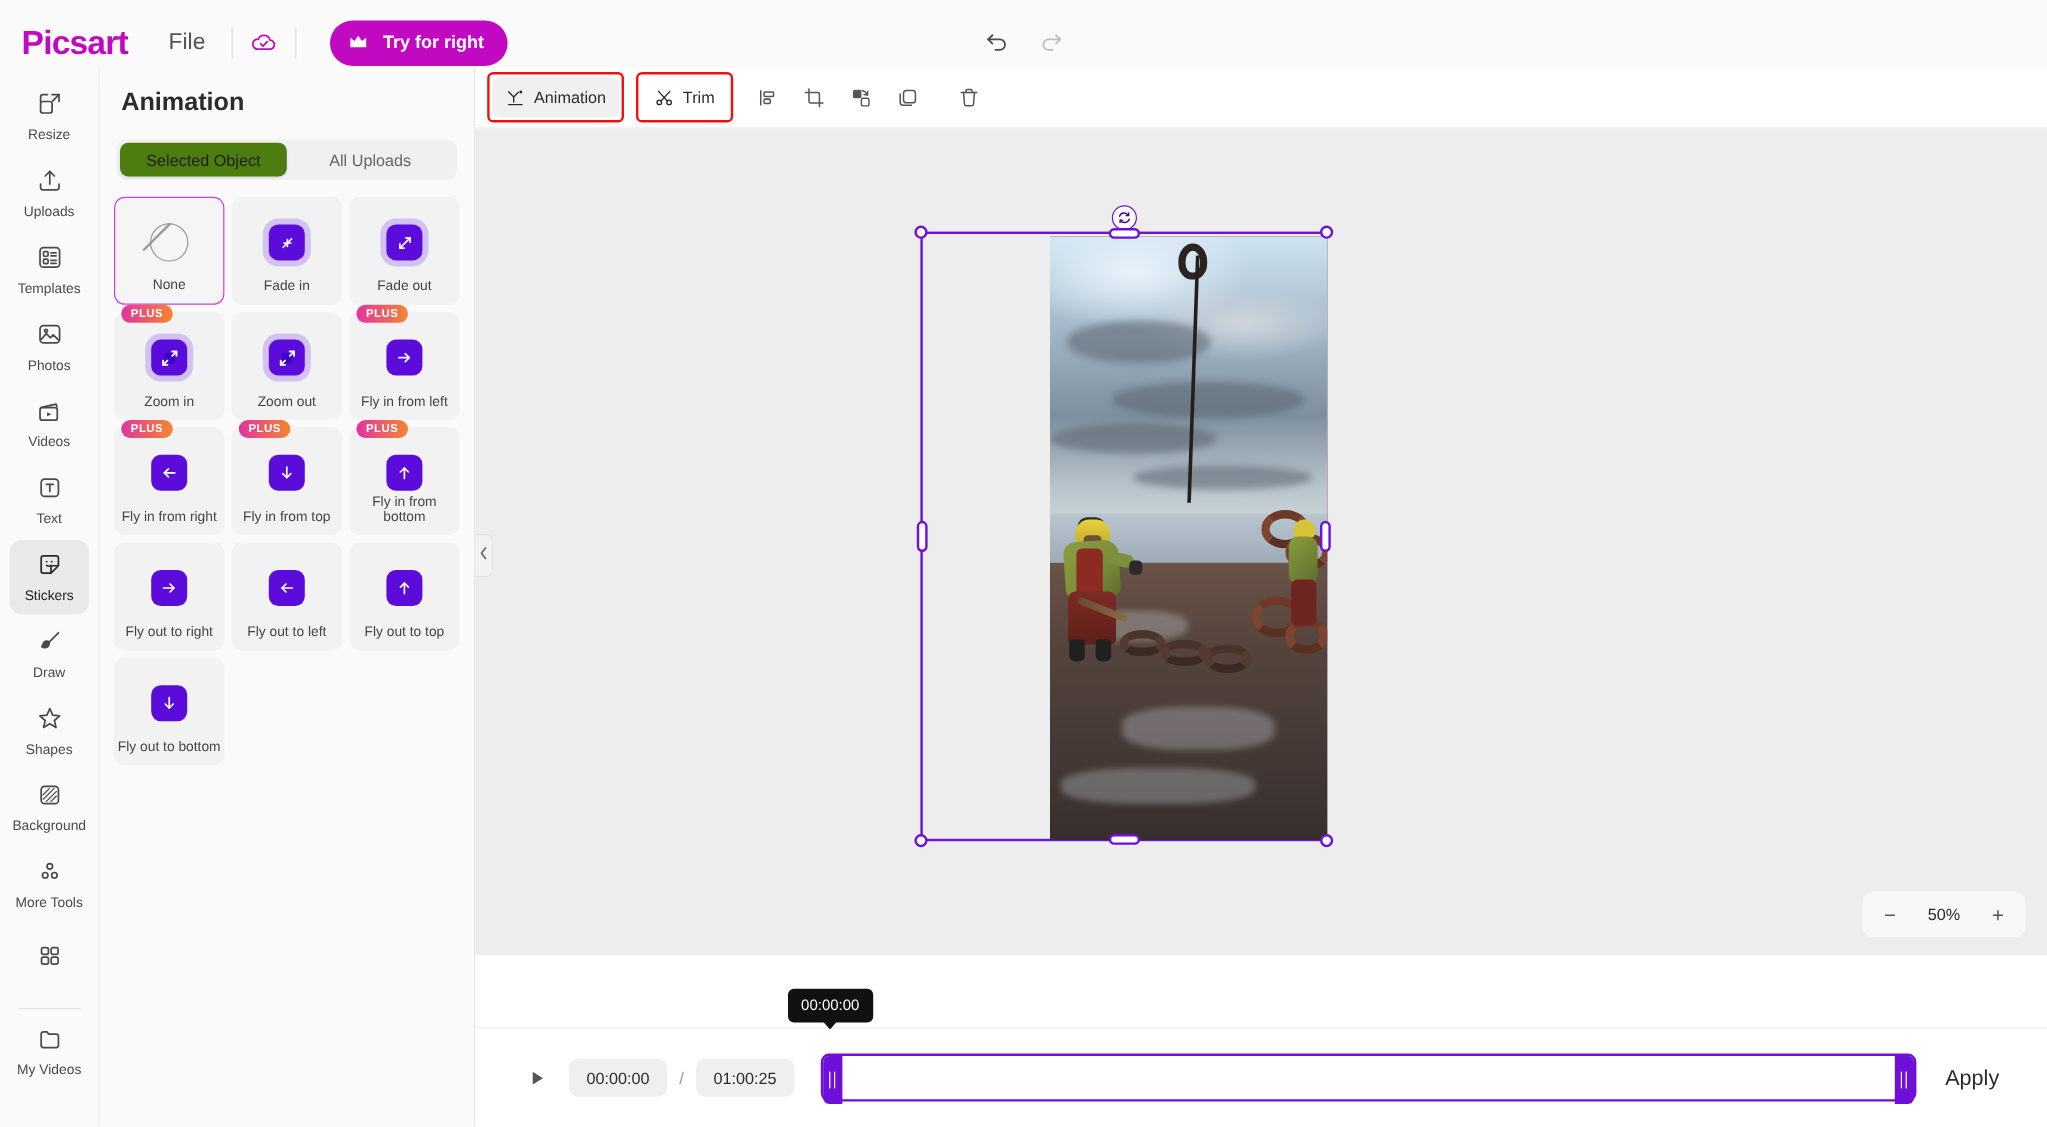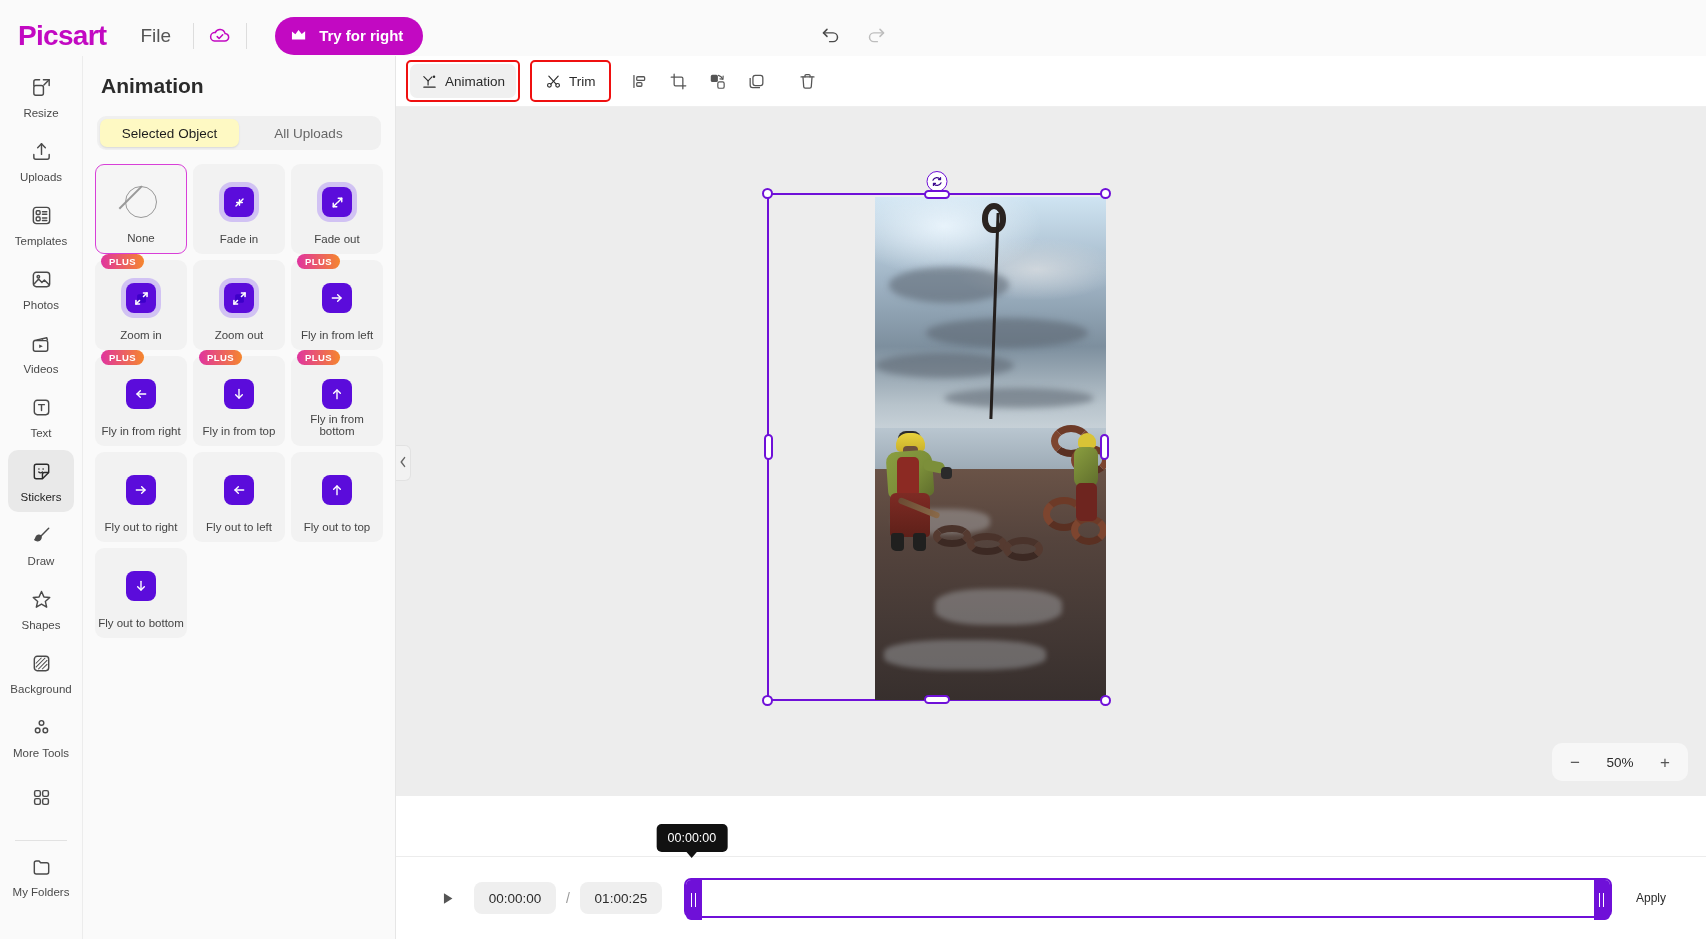--- a/index.html
+++ b/index.html
@@ -65,21 +65,21 @@
     margin: 18px 0 0 18px; font-size: 21px; font-weight: 700; color: #2b2b2b;
   }
   .seg {
     margin: 18px 14px 0 14px; height: 34px; background: #f0f0f0;
     border-radius: 9px; display: flex; padding: 3px;
   }
   .seg-btn {
     flex: 1; border-radius: 7px; display: flex; align-items: center;
     justify-content: center; font-size: 13.5px; color: #666; cursor: pointer;
   }
-  .seg-btn.active { background: #fef9c3; color: #1d1d1d; font-weight: 500;
+  .seg-btn.active { background: #4d7c0f; color: #1d1d1d; font-weight: 500;
     box-shadow: 0 1px 2px rgba(0,0,0,.10); }
 
   .grid {
     margin: 14px 12px 0 12px; display: grid;
     grid-template-columns: repeat(3, 1fr); gap: 6px;
   }
   .cell {
     position: relative; height: 90px; border-radius: 9px; background: #f2f2f2;
     display: flex; flex-direction: column; align-items: center;
     justify-content: center; cursor: pointer;
@@ -310,21 +310,21 @@
     position: absolute; left: 8px; top: -54px; transform: translateX(-50%);
     background: #111; color: #fff; font-size: 12.5px; padding: 7px 11px;
     border-radius: 5px; white-space: nowrap;
   }
   .playhead-tip::after {
     content: ""; position: absolute; left: 50%; bottom: -6px;
     transform: translateX(-50%); border-left: 6px solid transparent;
     border-right: 6px solid transparent; border-top: 7px solid #111;
   }
   .apply-btn {
-    margin-right: 34px; font-size: 12px; color: #2b2b2b; cursor: pointer;
+    margin-right: 34px; font-size: 18px; color: #2b2b2b; cursor: pointer;
     background: none; border: none; font-family: inherit; padding: 8px 6px;
   }
 </style>
 </head>
 <body>
 
 <div id="app">
 
   <div class="topbar">
     <div class="logo">Picsart</div>
@@ -507,21 +507,21 @@
     </div>
 
     <div class="rail-divider"></div>
 
     <div class="rail-item">
       <span>
         <svg width="23" height="23" viewBox="0 0 24 24" fill="none" stroke="#4a4a4a" stroke-width="1.5" stroke-linejoin="round">
           <path d="M4.5 8.2a2 2 0 0 1 2-2h3l1.6 1.9h6.4a2 2 0 0 1 2 2v7.7a2 2 0 0 1-2 2h-11a2 2 0 0 1-2-2z"></path>
         </svg>
       </span>
-      <span class="rail-label">My Folders</span>
+      <span class="rail-label">My Videos</span>
     </div>
   </div>
 
   <div class="panel">
     <div class="panel-title">Animation</div>
 
     <div class="seg">
       <div class="seg-btn active">Selected Object</div>
       <div class="seg-btn">All Uploads</div>
     </div>

